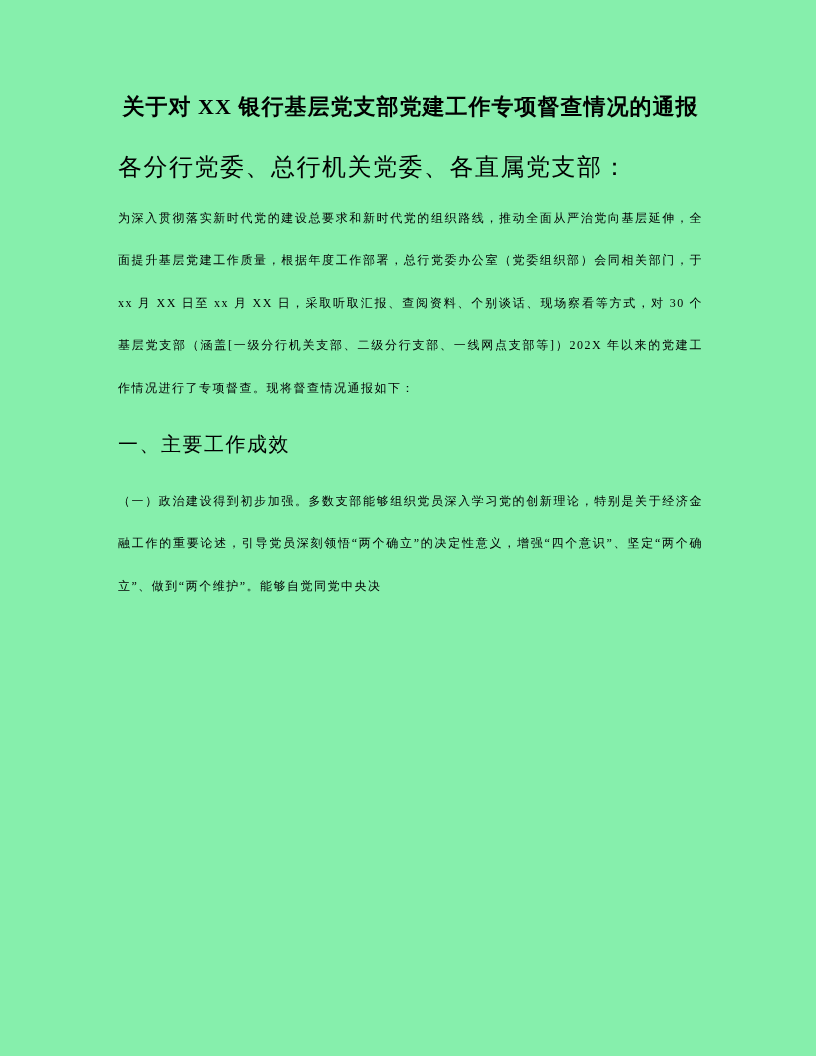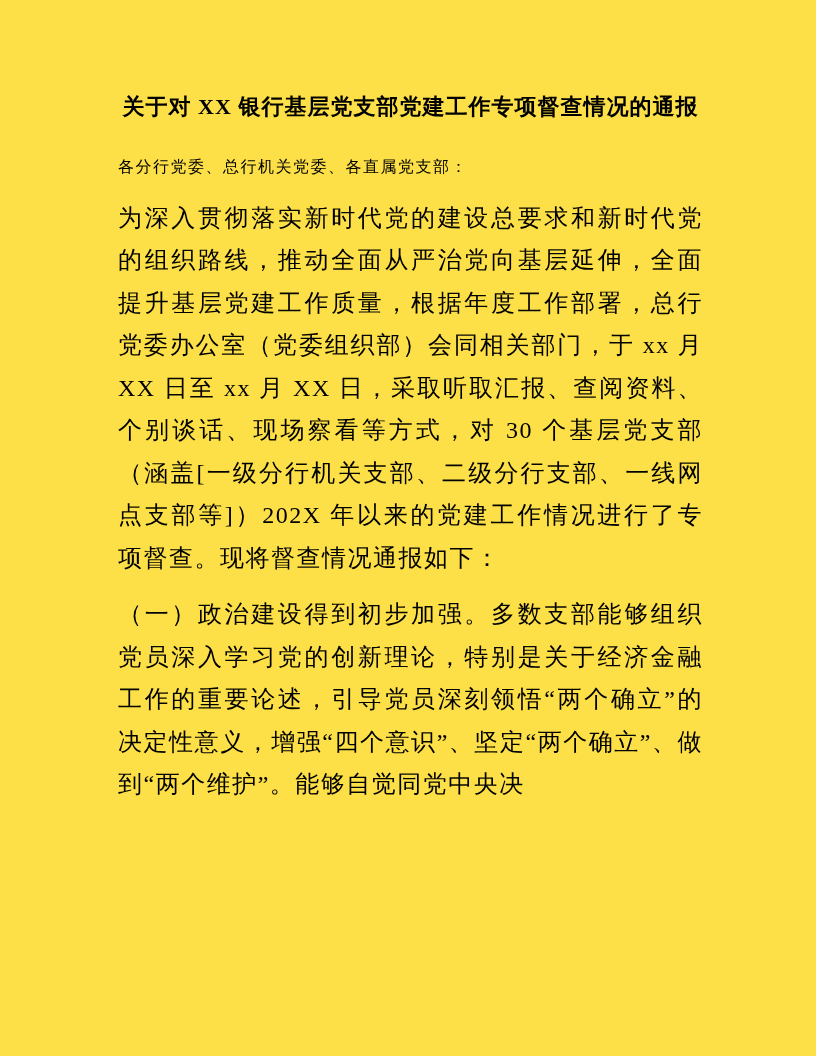--- a/index.html
+++ b/index.html
@@ -6,42 +6,42 @@
     margin: 0;
     padding: 0;
     background: #ffffff;
   }
   .page {
     position: relative;
     width: 816px;
     height: 1056px;
     box-sizing: border-box;
     margin: 0 auto;
-    background: #fde047;
+    background: #86efac;
     padding: 90px 113px 0 118px;
     overflow: hidden;
     font-family: "Liberation Serif", "DejaVu Serif", serif;
     color: #000000;
   }
   .doc-title {
     font-size: 22px;
     line-height: 34px;
     font-weight: bold;
     text-align: center;
     letter-spacing: 1px;
     margin: 0 0 22px 0;
   }
   .doc-salutation {
-    font-size: 16px;
+    font-size: 24px;
     line-height: 42.5px;
     margin: 0 0 8px 0;
     letter-spacing: 1.5px;
   }
   .doc-paragraph {
-    font-size: 24px;
+    font-size: 12px;
     line-height: 42.5px;
     margin: 0 0 14px 0;
     letter-spacing: 1.5px;
     text-align: justify;
     text-justify: inter-character;
   }
   .doc-heading {
     font-size: 20px;
     line-height: 42.5px;
     font-weight: normal;
@@ -52,16 +52,17 @@
 </head>
 <body>
 
 <div class="page">
   <h1 class="doc-title">关于对 XX 银行基层党支部党建工作专项督查情况的通报</h1>
 
   <p class="doc-salutation">各分行党委、总行机关党委、各直属党支部：</p>
 
   <p class="doc-paragraph">为深入贯彻落实新时代党的建设总要求和新时代党的组织路线，推动全面从严治党向基层延伸，全面提升基层党建工作质量，根据年度工作部署，总行党委办公室（党委组织部）会同相关部门，于 xx 月 XX 日至 xx 月 XX 日，采取听取汇报、查阅资料、个别谈话、现场察看等方式，对 30 个基层党支部（涵盖[一级分行机关支部、二级分行支部、一线网点支部等]）202X 年以来的党建工作情况进行了专项督查。现将督查情况通报如下：</p>
 
+  <h2 class="doc-heading">一、主要工作成效</h2>
 
 
   <p class="doc-paragraph">（一）政治建设得到初步加强。多数支部能够组织党员深入学习党的创新理论，特别是关于经济金融工作的重要论述，引导党员深刻领悟“两个确立”的决定性意义，增强“四个意识”、坚定“两个确立”、做到“两个维护”。能够自觉同党中央决</p>
 </div>
 
 </body></html>

